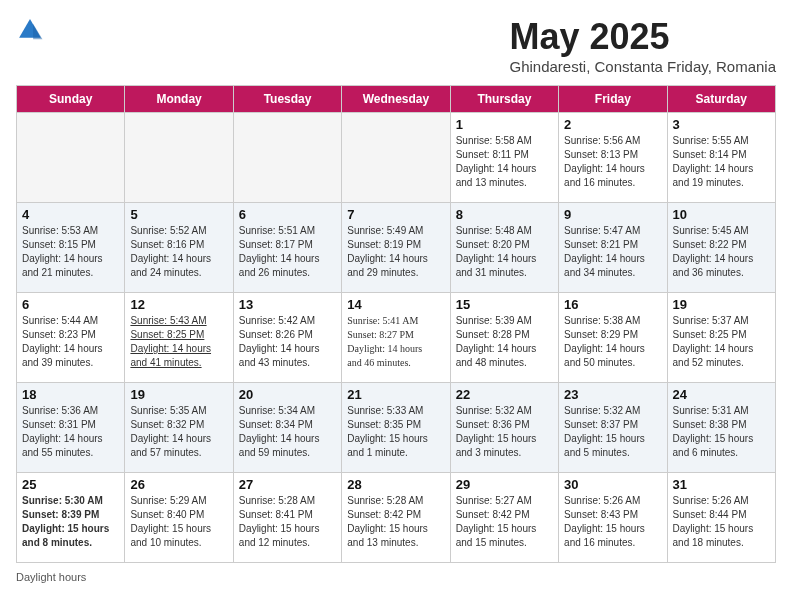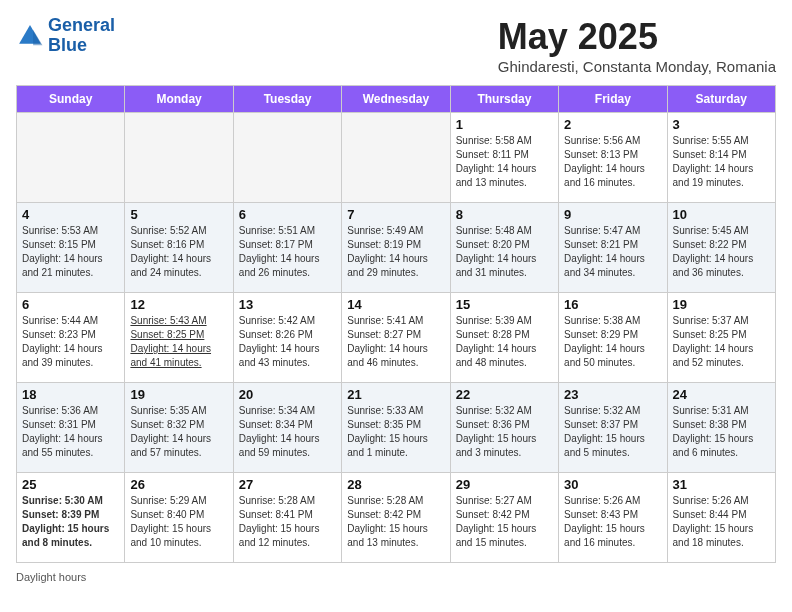--- a/index.html
+++ b/index.html
@@ -45,21 +45,21 @@
     .location-title {
       font-size: 15px;
       color: #444;
     }
     table {
       width: 100%;
       border-collapse: collapse;
       table-layout: fixed;
     }
     th {
-      background: #8b5cf6;
+      background: #be185d;
       color: #fff;
       font-size: 12px;
       font-weight: bold;
       padding: 6px 4px;
       text-align: center;
       border: 1px solid #ccc;
     }
     td {
       border: 1px solid #ccc;
       vertical-align: top;
@@ -97,28 +97,24 @@
   </style>
 </head>
 <body>
 
 <div class="header">
   <div class="logo">
     <svg class="logo-icon" viewBox="0 0 36 36">
       <polygon points="18,4 32,28 4,28" fill="#2a7ac7"></polygon>
       <polygon points="22,10 34,30 22,30" fill="#1a5fa8" opacity="0.5"></polygon>
     </svg>
-    <div class="logo-text">
-      <span>General</span>
-      <span>Blue</span>
-    </div>
   </div>
   <div class="title-block">
     <div class="month-title">May 2025</div>
-    <div class="location-title">Ghindaresti, Constanta Monday, Romania</div>
+    <div class="location-title">Ghindaresti, Constanta Friday, Romania</div>
   </div>
 </div>
 
 <table>
   <thead>
     <tr id="thead-row">
         <th>Sunday</th>
         <th>Monday</th>
         <th>Tuesday</th>
         <th>Wednesday</th>
@@ -223,21 +219,21 @@
         </td>
         <td>
           <div class="day-num">13</div>
           <div class="day-info" style="white-space: pre-line;">Sunrise: 5:42 AM
 Sunset: 8:26 PM
 Daylight: 14 hours
 and 43 minutes.</div>
         </td>
         <td>
           <div class="day-num">14</div>
-          <div class="day-info" style="white-space: pre-line;">Sunrise: 5:41 AM
+          <div class="day-info" style="white-space: pre-line; font-family: Liberation Serif, serif;">Sunrise: 5:41 AM
 Sunset: 8:27 PM
 Daylight: 14 hours
 and 46 minutes.</div>
         </td>
         <td>
           <div class="day-num">15</div>
           <div class="day-info" style="white-space: pre-line;">Sunrise: 5:39 AM
 Sunset: 8:28 PM
 Daylight: 14 hours
 and 48 minutes.</div>

